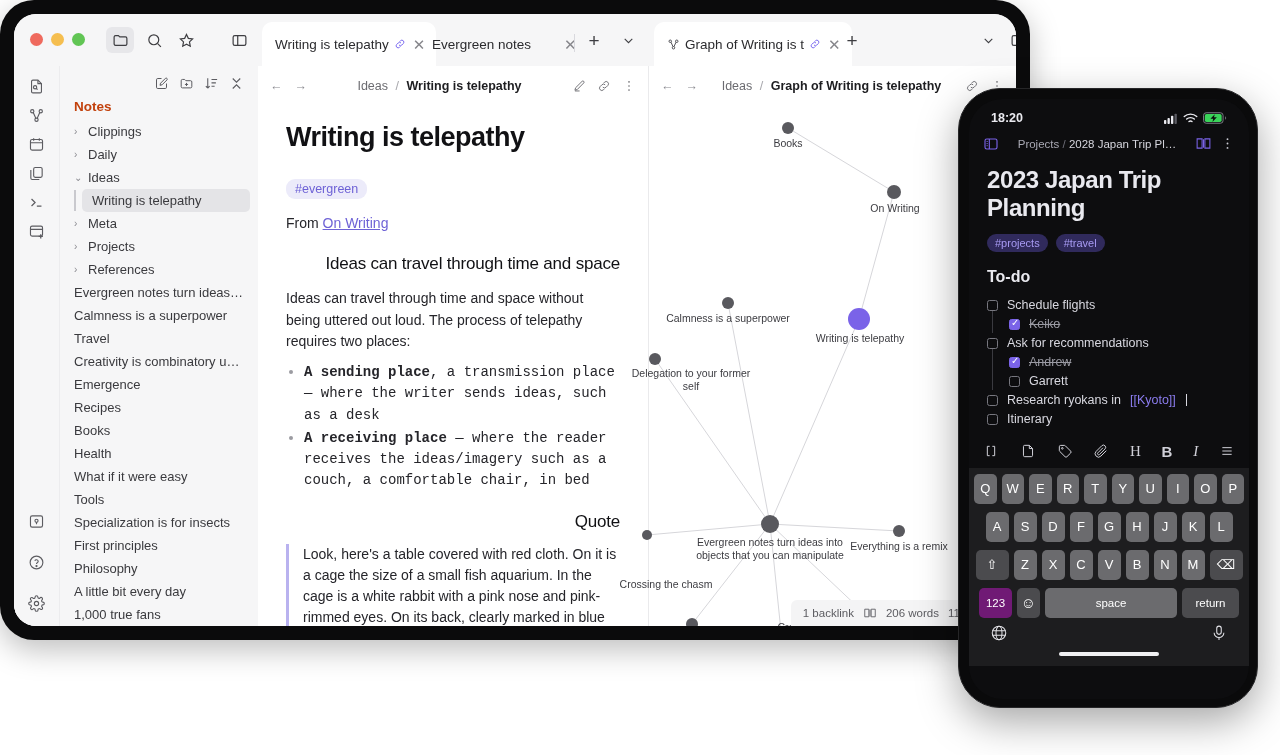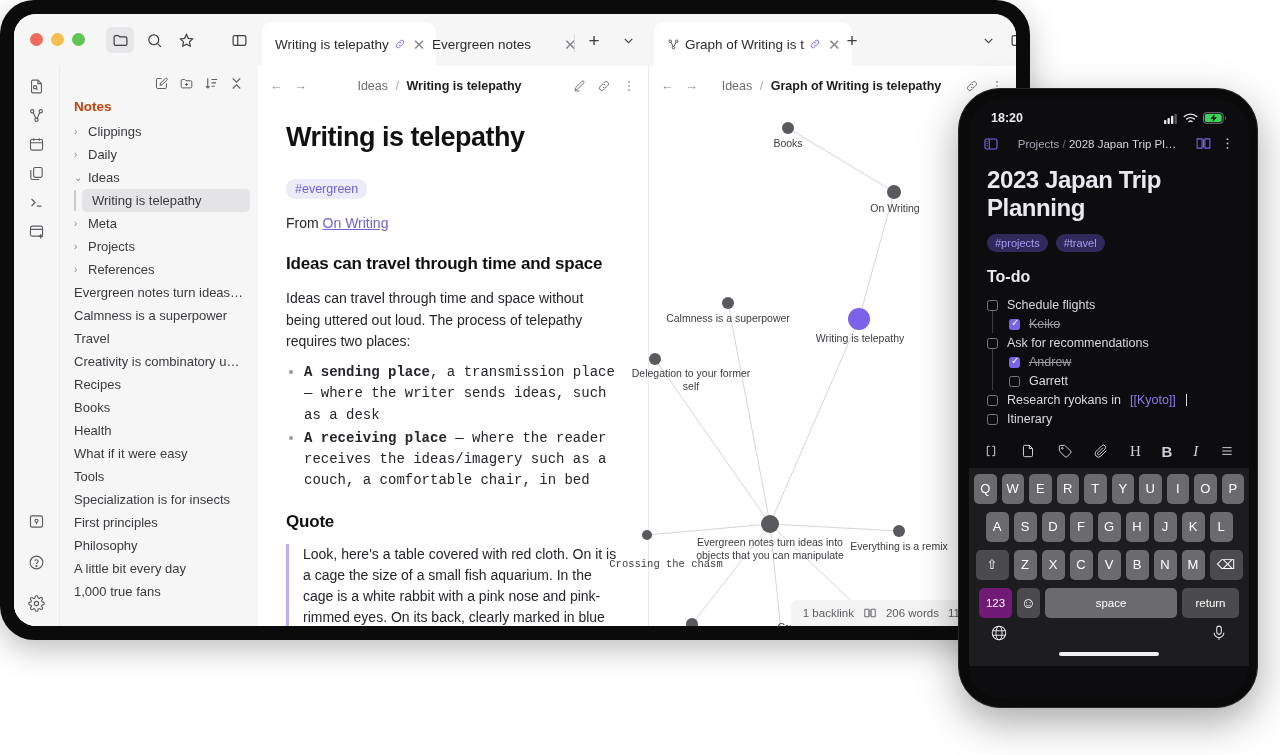--- a/index.html
+++ b/index.html
@@ -91,21 +91,21 @@
   .crumb { flex: 1; text-align: center; }
   .crumb .sep { color: #a7a7ac; margin: 0 4px; }
   .crumb .cur { color: #1d1d20; font-weight: 600; }
   .notebar .acts { display:flex; gap: 11px; color:#6b6b70; }
 
   .notebody { padding: 16px 28px 0 28px; }
   .n-h1 { font-size: 27px; font-weight: 800; letter-spacing: -0.5px; color:#111114; margin-bottom: 26px; }
   .tagpill { display:inline-block; background:#ecebfa; color:#6e62d6; font-size:12.5px; padding: 3px 9px; border-radius: 9px; }
   .n-p { font-size: 14px; line-height: 1.52; color: #25252a; margin-top: 14px; }
   .n-a { color: #6e62d6; text-decoration: underline; }
-  .n-h2 { font-size: 17px; font-weight: 700; color: #111114; margin-top: 20px; letter-spacing: -0.2px;}
+  .n-h2 { font-size: 17px; font-weight: 400; color: #111114; margin-top: 20px; letter-spacing: -0.2px; text-align: right;}
   .n-ul { margin: 10px 0 0 18px; font-family: Liberation Mono, monospace; }
   .n-ul li { font-size: 14px; line-height: 1.52; color:#25252a; margin-bottom: 2px; }
   .n-ul li::marker { color:#9b9ba1; }
   .quote {
     margin-top: 12px; padding-left: 14px; border-left: 3px solid #b9b2ef;
     font-size: 14px; line-height: 1.52; color: #25252a;
   }
 
   
   .graphbar { display:flex; align-items:center; height: 40px; padding: 0 12px; color:#6b6b70; font-size: 12.5px; }
@@ -392,20 +392,23 @@
               <div class="fl-row">
                 <span>Calmness is a superpower</span>
               </div>
               <div class="fl-row">
                 <span>Travel</span>
               </div>
               <div class="fl-row">
                 <span>Creativity is combinatory u…</span>
               </div>
               <div class="fl-row">
+                <span>Emergence</span>
+              </div>
+              <div class="fl-row">
                 <span>Recipes</span>
               </div>
               <div class="fl-row">
                 <span>Books</span>
               </div>
               <div class="fl-row">
                 <span>Health</span>
               </div>
               <div class="fl-row">
                 <span>What if it were easy</span>
@@ -535,21 +538,21 @@
               <div class="glabel" style="left: 211px; top: 226px;">Writing is telepathy</div>
               <div class="gnode" style="left: 6px; top: 253px; width: 12px; height: 12px;"></div>
               <div class="glabel" style="left: 42px; top: 261px;">Delegation to your former
 self</div>
               <div class="gnode" style="left: 121px; top: 418px; width: 18px; height: 18px;"></div>
               <div class="glabel" style="left: 121px; top: 430px;">Evergreen notes turn ideas into
 objects that you can manipulate</div>
               <div class="gnode" style="left: 250px; top: 425px; width: 12px; height: 12px;"></div>
               <div class="glabel" style="left: 250px; top: 434px;">Everything is a remix</div>
               <div class="gnode" style="left: -2px; top: 429px; width: 10px; height: 10px;"></div>
-              <div class="glabel" style="left: 17px; top: 452px; font-family: Liberation Mono, monospace;">Crossing the chasm</div>
+              <div class="glabel" style="left: 17px; top: 472px;">Crossing the chasm</div>
               <div class="gnode" style="left: 214px; top: 506px; width: 12px; height: 12px;"></div>
               <div class="glabel" style="left: 214px; top: 515px;">Creativity is combinatory uniqueness</div>
               <div class="gnode" style="left: 43px; top: 518px; width: 12px; height: 12px;"></div>
             </div>
         </div>
 
         <div class="statusbar">
           <span>1 backlink</span>
           <span>
             <svg width="14" height="14" viewBox="0 0 24 24" fill="none" stroke="currentColor" stroke-width="1.5">

